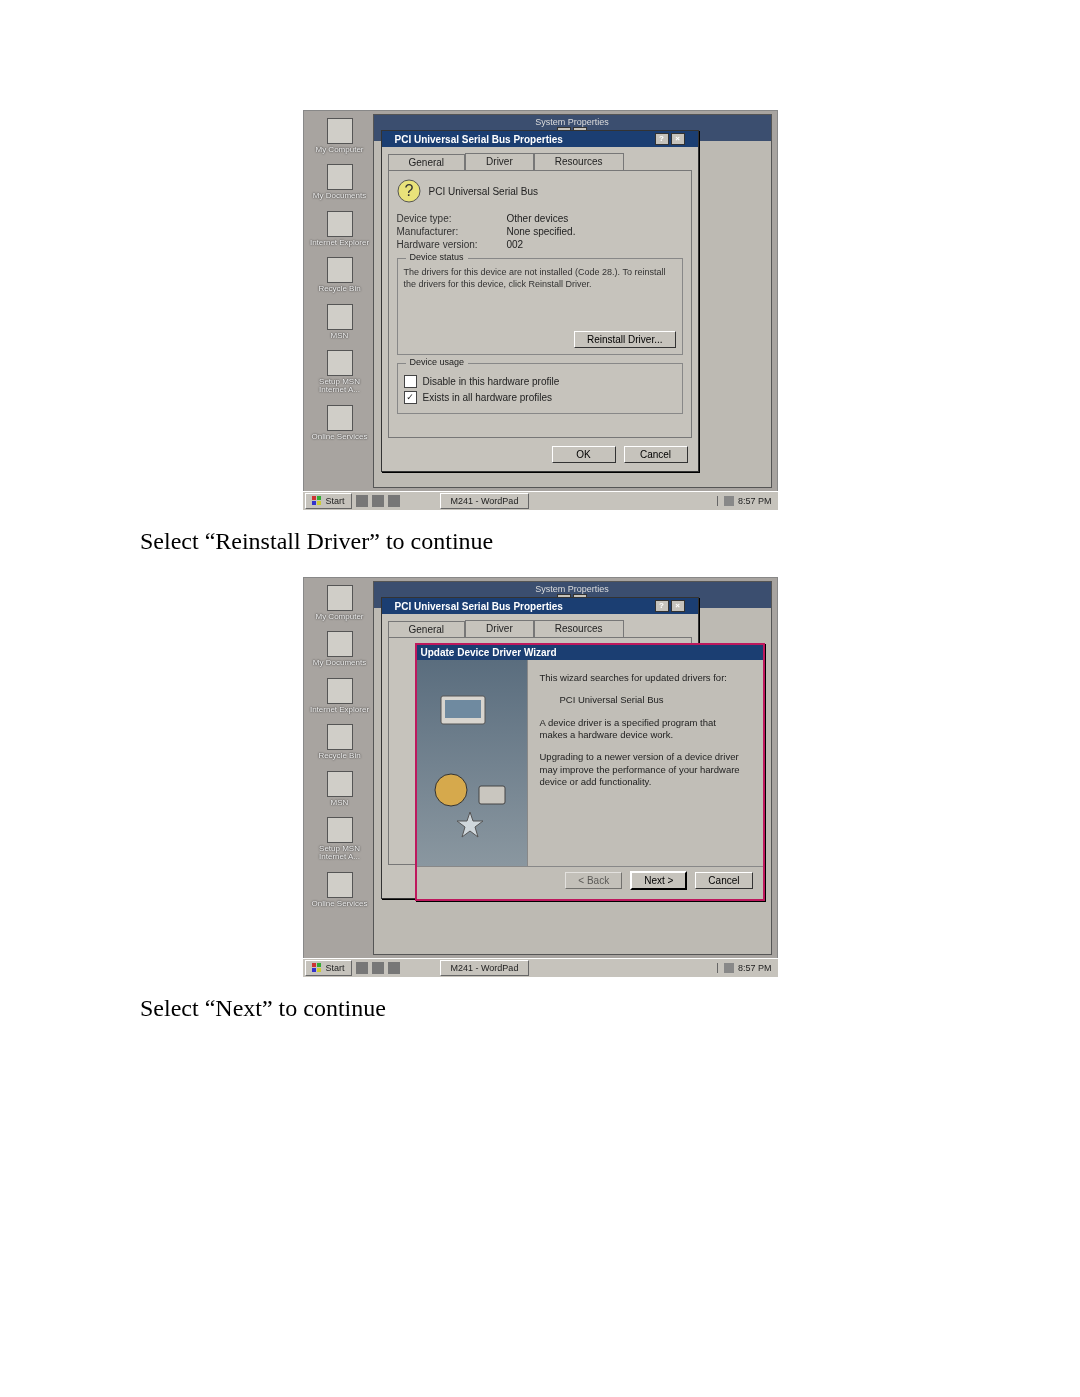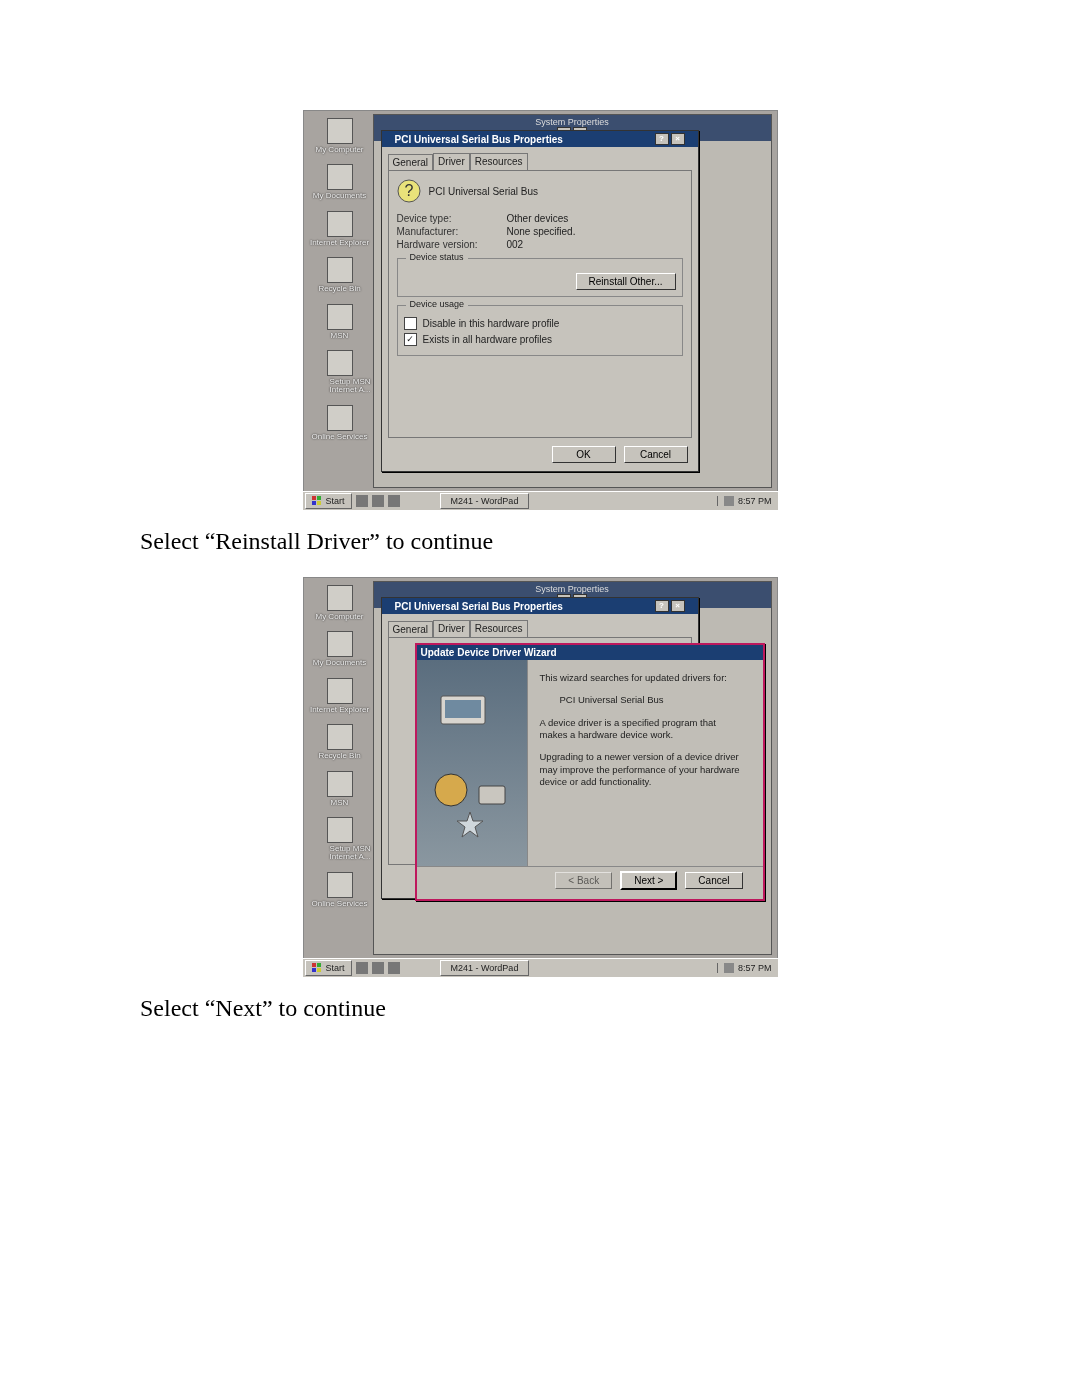--- a/index.html
+++ b/index.html
@@ -49,21 +49,21 @@
   }
   .di-glyph {
     width: 24px; height: 24px;
     background: #d0cec8;
     border: 1px solid #555;
   }
   .di-label {
     font-family: Arial, sans-serif;
     font-size: 8px;
     color: #efefef;
-    text-align: right;
+    text-align: center;
     line-height: 1.05;
     text-shadow: 0 0 2px #000;
   }
 
   .taskbar {
     position: absolute;
     left: 0; bottom: 0;
     height: 18px;
     width: 100%;
     background: #c6c3bc;
@@ -142,21 +142,21 @@
     padding: 2px 13px;
     display: flex; justify-content: space-between; align-items: center;
     font-weight: bold;
   }
   .propdlg .tabs {
     display: flex;
     gap: 0;
     margin: 6px 6px 0 6px;
   }
   .tab {
-    padding: 2px 4px;
+    padding: 2px 20px;
     border: 1px solid #777;
     border-bottom: none;
     background: #c6c3bc;
   }
   .tab.active {
     background: #c6c3bc;
     border-bottom: 1px solid #c6c3bc;
     position: relative; top: 1px;
   }
   .tabpanel {
@@ -239,21 +239,21 @@
     flex: 1;
     padding: 12px 10px 6px 12px;
     font-size: 9.5px;
     color: #222;
   }
   .wiz-right p { margin: 0 7px 10px 0; line-height: 1.3; }
   .wiz-actions {
     border-top: 1px solid #888;
     height: 26px;
     display:flex; justify-content:flex-end; align-items:center;
-    gap: 8px; padding-right: 20px;
+    gap: 8px; padding-right: 10px;
   }
 
   .propdlg.small {
     height: 300px;
   }
 
 </style>
 </head>
 <body>
 
@@ -331,22 +331,23 @@
             <span class="k">Manufacturer:</span>
             <span>None specified.</span>
           </div>
         <div class="kv">
             <span class="k">Hardware version:</span>
             <span>002</span>
           </div>
 
         <div class="fs">
           <div class="legend">Device status</div>
+          <div class="status-box">The drivers for this device are not installed (Code 28.). To reinstall the drivers for this device, click Reinstall Driver.</div>
           <div class="reinstall-row">
-            <button class="btn">Reinstall Other...</button>
+            <button class="btn">Reinstall Driver...</button>
           </div>
         </div>
 
         <div class="fs">
           <div class="legend">Device usage</div>
           <div class="usage-row">
             <span class="chk"></span>
             <span>Disable in this hardware profile</span>
           </div>
           <div class="usage-row">

